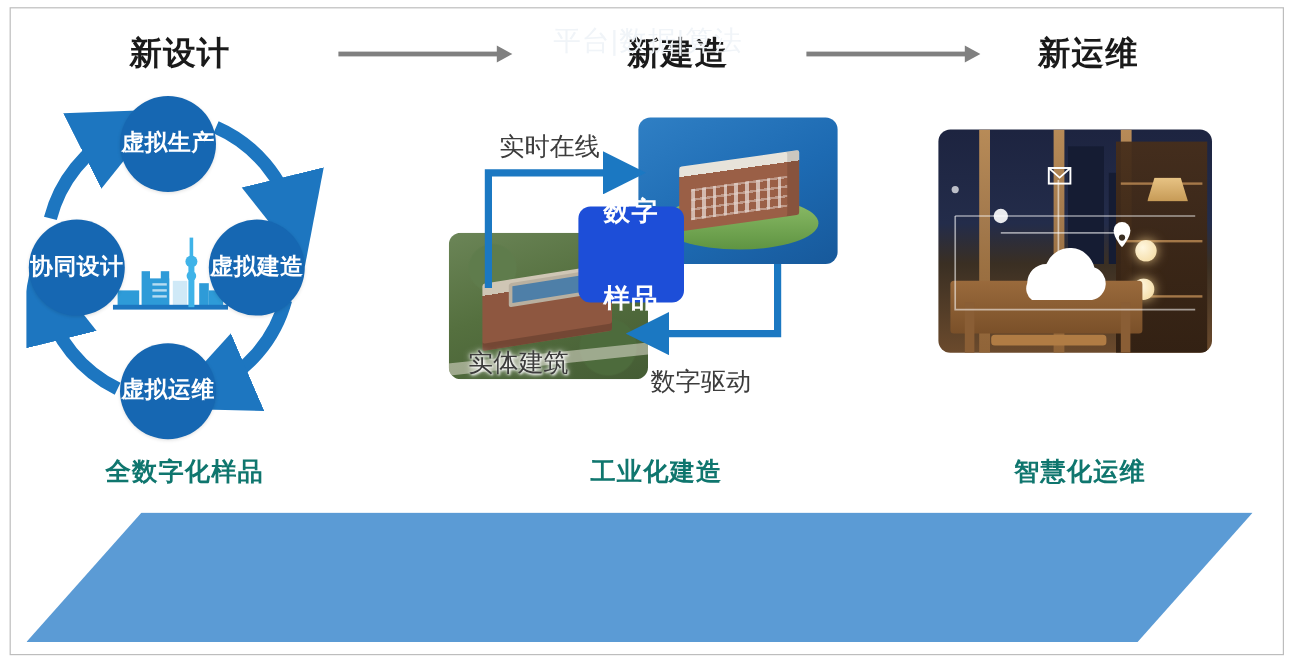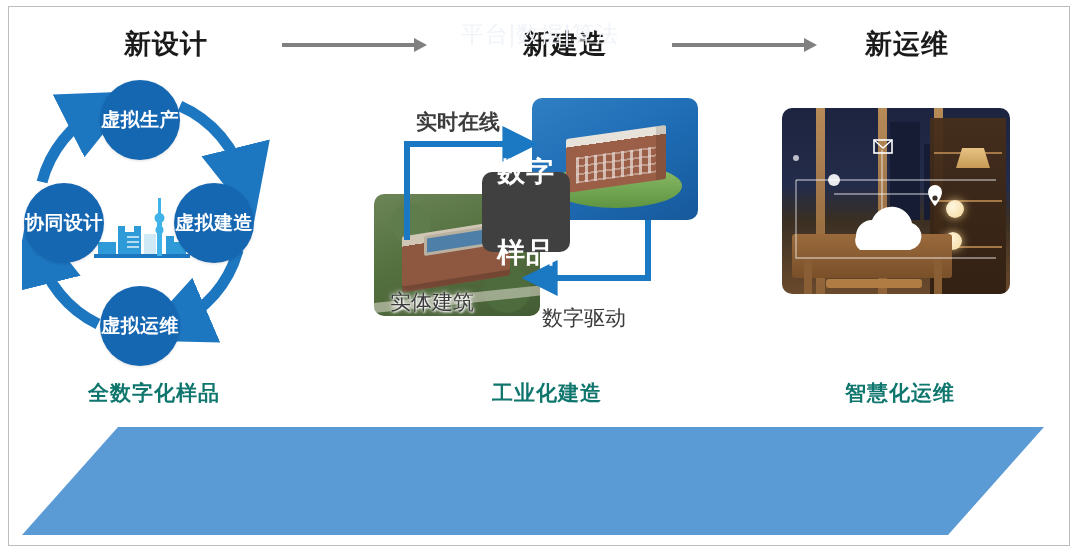--- a/index.html
+++ b/index.html
@@ -28,21 +28,21 @@
 
   
   .phase-title {
     position: absolute;
     font-size: 27px;
     font-weight: bold;
     color: #1a1a1a;
     letter-spacing: 1px;
     white-space: nowrap;
   }
-  #title-design  { left: 124px; top: 26px; text-align: right; }
+  #title-design  { left: 108px; top: 26px; text-align: right; }
   #title-build   { left: 523px; top: 26px; }
   #title-operate { left: 865px; top: 26px; }
 
   .flow-arrow {
     position: absolute;
     height: 14px;
     top: 38px;
   }
   .flow-arrow .shaft {
     position: absolute;
@@ -193,43 +193,43 @@
     white-space: nowrap;
     text-shadow: 0 0 3px #fff, 0 0 6px #fff, 1px 1px 2px #fff;
   }
   #label-physical { left: 30px;  top: 208px; }
   #label-virtual  { left: 190px; top: 22px;  color: #2a2a2a; font-weight: bold; letter-spacing:1px;}
 
   #digital-sample {
     position: absolute;
     left: 122px; top: 92px;
     width: 88px; height: 80px;
-    background: #404040;
+    background: #1d4ed8;
     border-radius: 10px;
     color: #fff;
     display: flex;
     flex-direction: column;
     align-items: center;
     justify-content: center;
-    font-size: 28px;
+    font-size: 22px;
     font-weight: bold;
     line-height: 1.18;
     letter-spacing: 1px;
     gap: 47px;
   }
 
   #mid-arrows { position: absolute; left: 0; top: 0; width: 360px; height: 270px; }
 
   .mid-arrow-label {
     position: absolute;
     font-size: 21px;
     color: #3c3c3c;
     white-space: nowrap;
   }
-  #label-realtime { left: 56px; top: 28px; font-weight: bold; }
+  #label-realtime { left: 56px; top: 28px; }
   #label-driven   { left: 182px; top: 208px; margin-top: 16px; }
 
   
   #card-smart {
     position: absolute;
     left: 782px; top: 108px;
     width: 228px; height: 186px;
     border-radius: 10px;
     overflow: hidden;
     background: linear-gradient(180deg, #1d2440 0%, #232c4a 42%, #3a2f23 60%, #6b4a2c 100%);

